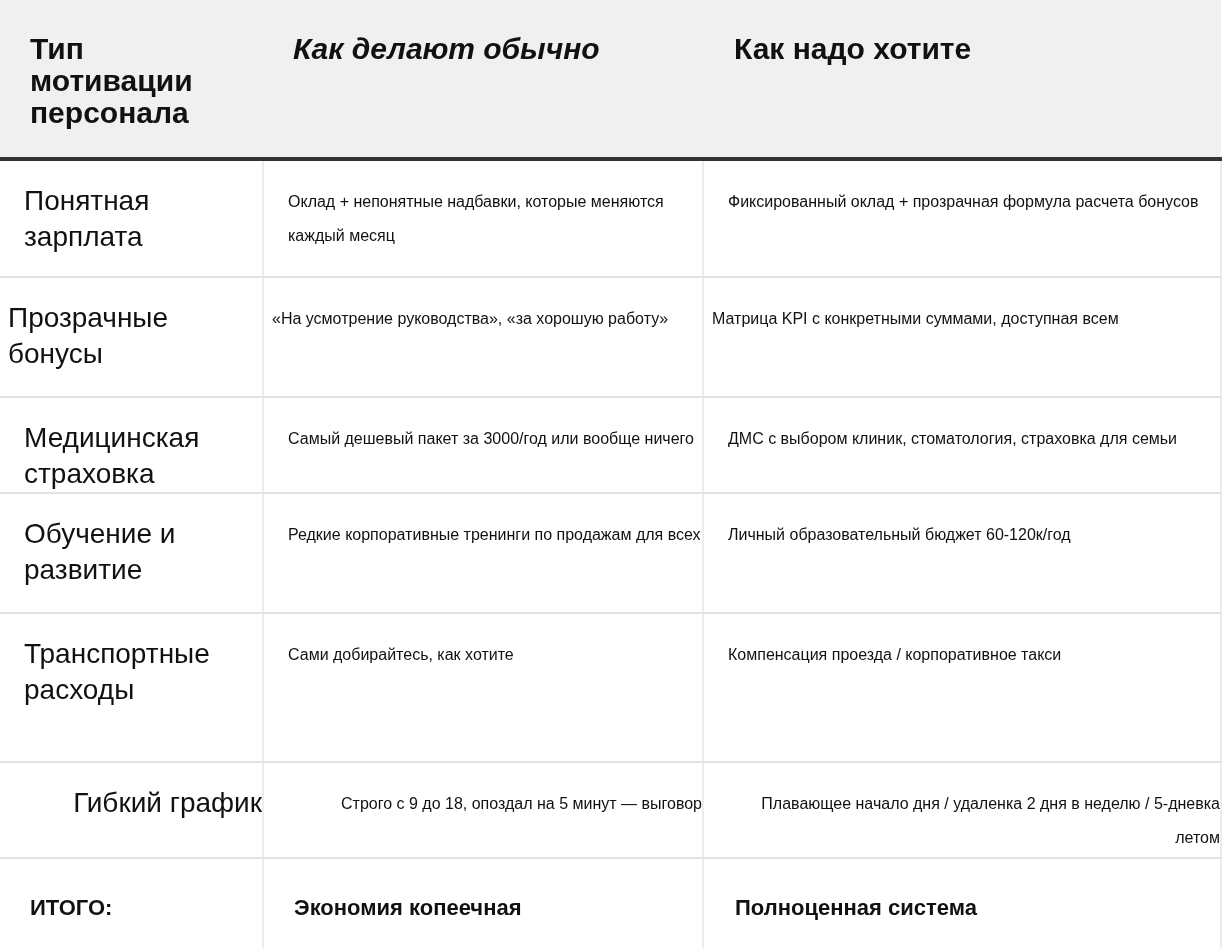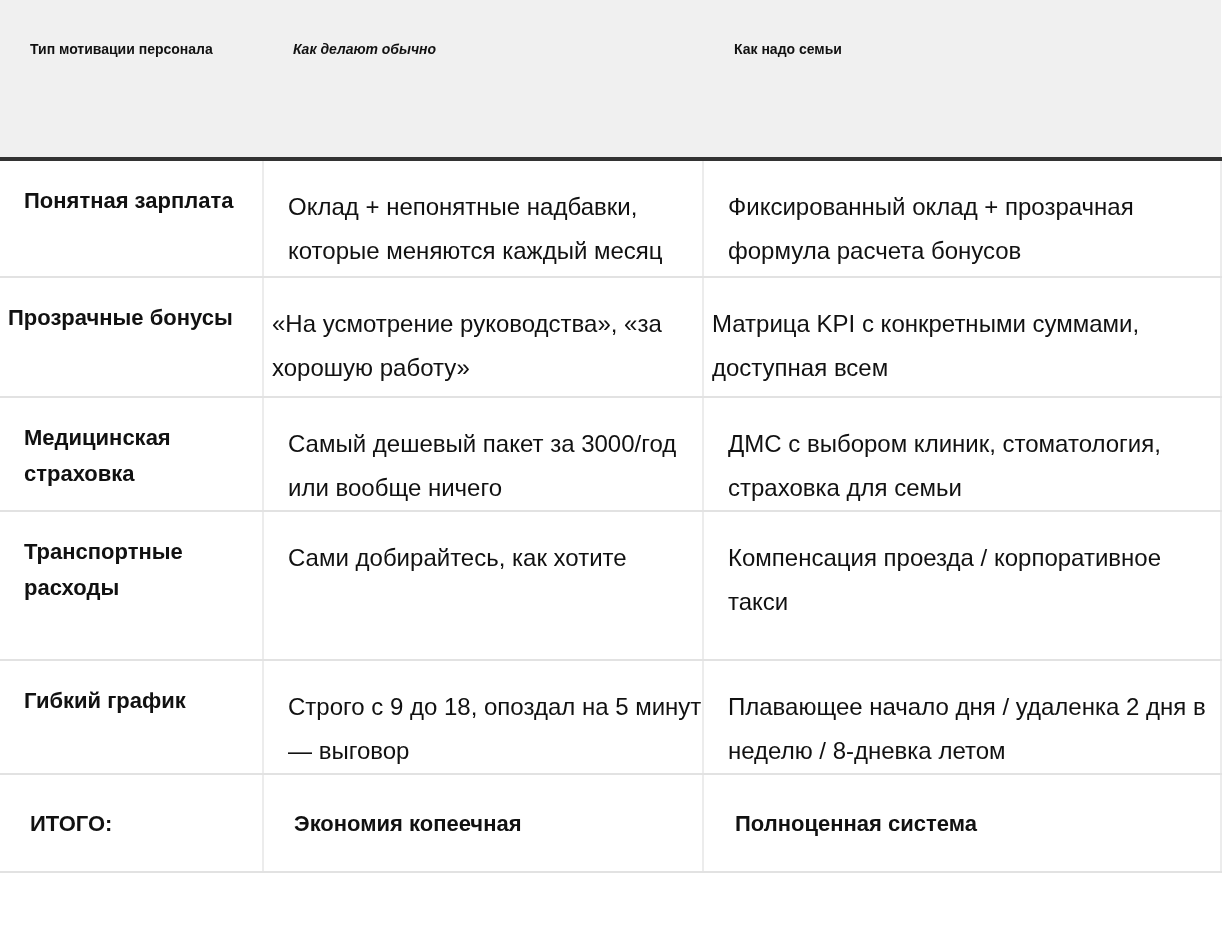--- a/index.html
+++ b/index.html
@@ -25,52 +25,52 @@
     }
     col.c1 { width: 263px; }
     col.c2 { width: 440px; }
     col.c3 { width: 518px; }
     thead th {
       background: #f0f0f0;
       height: 124px;
       vertical-align: top;
       text-align: left;
       font-weight: bold;
-      font-size: 14px;
+      font-size: 30px;
       line-height: 32px;
       padding: 33px 0 0 0;
       border-bottom: 4px solid #333333;
     }
     thead th .inner { display: block; }
     thead th.h1 .inner { padding-left: 30px; }
     thead th.h2 .inner { padding-left: 30px; font-style: italic; }
     thead th.h3 .inner { padding-left: 31px; }
     tbody td {
       vertical-align: top;
       border-bottom: 2px solid #e2e2e2;
       border-right: 2px solid #ececec;
-      font-size: 24px;
-      line-height: 44px;
+      font-size: 16px;
+      line-height: 34px;
       padding: 24px 0 0 24px;
       box-sizing: border-box;
     }
     tbody td:last-child { border-right: 2px solid #ececec; margin-left: 40px; }
     tbody td.label {
-      font-weight: bold;
-      font-size: 22px;
+      font-weight: normal;
+      font-size: 28px;
       line-height: 36px;
       padding-top: 22px;
     }
     tbody td.val { padding-left: 24px; }
     tr.r1 td { height: 118px; }
     tr.r2 td { height: 120px; padding-left: 8px; }
     tr.r3 td { height: 90px; }
     tr.r4 td { height: 120px; }
     tr.r5 td { height: 149px; }
-    tr.r6 td { height: 112px; }
+    tr.r6 td { height: 96px; text-align: right; }
     tr.total td {
       height: 98px;
       font-weight: bold;
       font-size: 22px;
       line-height: 32px;
       padding-top: 33px;
     }
     tr.total td.t1 { padding-left: 30px; }
     tr.total td.t2 { padding-left: 30px; }
     tr.total td.t3 { padding-left: 31px; }
@@ -87,49 +87,54 @@
     </colgroup>
     <thead>
       <tr>
         <th class="h1">
           <span class="inner" style="width:200px">Тип мотивации персонала</span>
         </th>
         <th class="h2">
           <span class="inner">Как делают обычно</span>
         </th>
         <th class="h3">
-          <span class="inner">Как надо семьи</span>
+          <span class="inner">Как надо хотите</span>
         </th>
       </tr>
     </thead>
     <tbody>
       <tr class="r1">
         <td class="label">Понятная зарплата</td>
         <td class="val">Оклад + непонятные надбавки, которые меняются каждый месяц</td>
         <td class="val">Фиксированный оклад + прозрачная формула расчета бонусов</td>
       </tr>
       <tr class="r2">
         <td class="label">Прозрачные бонусы</td>
         <td class="val">«На усмотрение руководства», «за хорошую работу»</td>
         <td class="val">Матрица KPI с конкретными суммами, доступная всем</td>
       </tr>
       <tr class="r3">
         <td class="label">Медицинская страховка</td>
         <td class="val">Самый дешевый пакет за 3000/год или вообще ничего</td>
         <td class="val">ДМС с выбором клиник, стоматология, страховка для семьи</td>
       </tr>
+      <tr class="r4">
+        <td class="label">Обучение и развитие</td>
+        <td class="val">Редкие корпоративные тренинги по продажам для всех</td>
+        <td class="val">Личный образовательный бюджет 60-120к/год</td>
+      </tr>
       <tr class="r5">
         <td class="label">Транспортные расходы</td>
         <td class="val">Сами добирайтесь, как хотите</td>
         <td class="val">Компенсация проезда / корпоративное такси</td>
       </tr>
       <tr class="r6">
         <td class="label">Гибкий график</td>
         <td class="val">Строго с 9 до 18, опоздал на 5 минут — выговор</td>
-        <td class="val">Плавающее начало дня / удаленка 2 дня в неделю / 8-дневка летом</td>
+        <td class="val">Плавающее начало дня / удаленка 2 дня в неделю / 5-дневка летом</td>
       </tr>
       <tr class="total">
         <td class="t1">ИТОГО:</td>
         <td class="t2">Экономия копеечная</td>
         <td class="t3">Полноценная система</td>
       </tr>
     </tbody>
   </table>
 </div>
 

